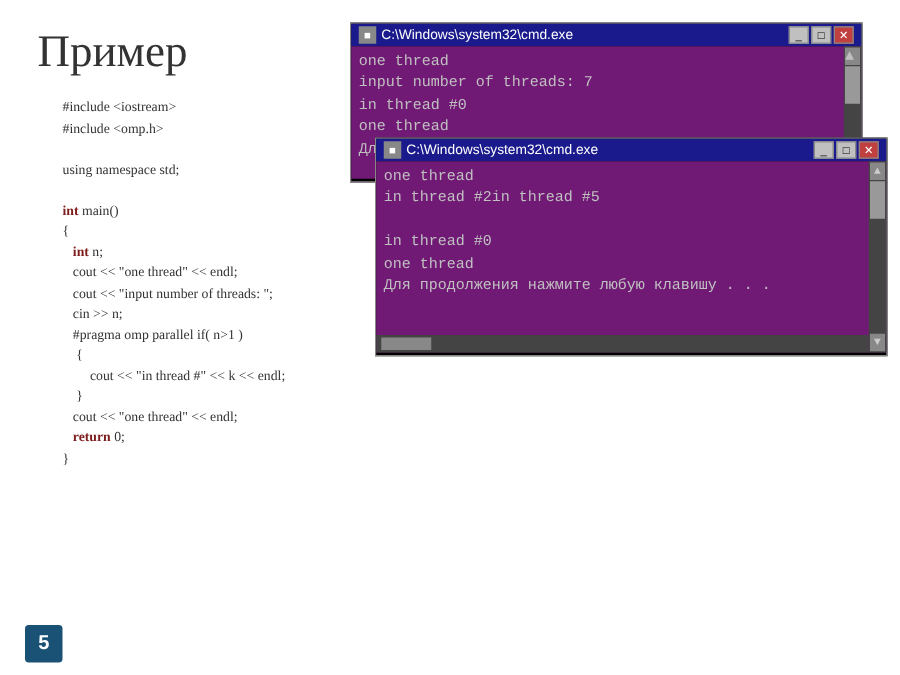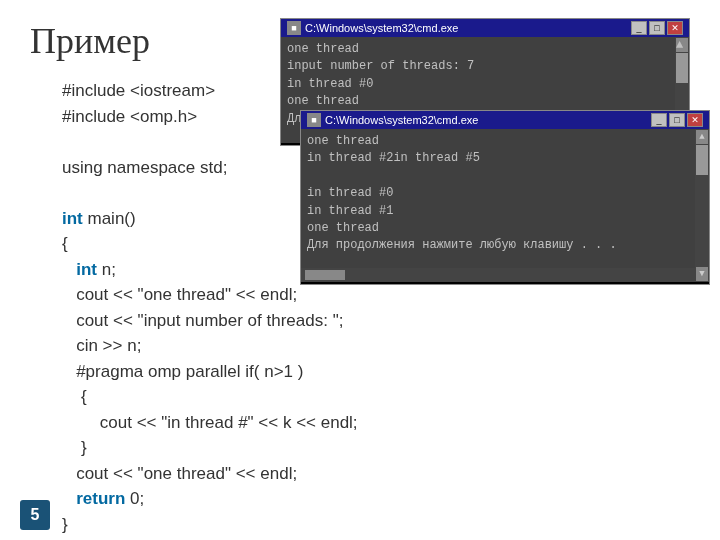--- a/index.html
+++ b/index.html
@@ -23,33 +23,33 @@
 
     .slide-title {
       font-size: 36px;
       font-weight: normal;
       color: #333;
       font-family: 'Times New Roman', serif;
       margin-bottom: 16px;
     }
 
     .code-block {
-      font-family: Liberation Sans, sans-serif;
-      font-size: 17px;
+      font-family: Liberation Serif, serif;
+      font-size: 11px;
       color: #333;
       line-height: 1.5;
-      margin-left: 32px;
+      margin-left: 20px;
     }
 
     .code-line {
       white-space: pre;
     }
 
     .code-keyword {
-      color: #0369a1;
+      color: #7f1d1d;
       font-weight: bold;
     }
 
     
     .cmd-window {
       position: absolute;
       background: #000;
       border: 1px solid #888;
       font-family: 'Courier New', Courier, monospace;
       font-size: 12px;
@@ -100,21 +100,21 @@
       cursor: pointer;
     }
 
     .cmd-btn.close {
       background: #c04040;
       color: #fff;
     }
 
     .cmd-body {
       padding: 4px 6px;
-      background: #404040;
+      background: #701a75;
       color: #c0c0c0;
       font-size: 12px;
       line-height: 1.45;
       overflow: hidden;
     }
 
     .cmd-window-1 {
       top: 18px;
       left: 280px;
       width: 400px;
@@ -211,21 +211,20 @@
         <div class="cmd-btn">□</div>
         <div class="cmd-btn close">✕</div>
       </div>
     </div>
     <div style="position:relative; height:calc(100% - 20px);">
       <div class="cmd-body" style="padding-right:18px; height:100%; overflow:hidden;">
         <div>one thread</div>
         <div>in thread #2in thread #5</div>
         <div>&nbsp;</div>
         <div>in thread #0</div>
-        <div>in thread #1</div>
         <div>one thread</div>
         <div style="color:#c0c0c0;">Для продолжения нажмите любую клавишу . . .</div>
       </div>
       <div style="position:absolute; right:0; top:0; bottom:0; width:14px; background:#444;">
         <div style="width:12px; height:14px; background:#888; margin:1px auto; text-align:center; font-size:9px; color:#ccc; line-height:14px;">▲</div>
         <div style="width:12px; height:30px; background:#999; margin:1px auto;"></div>
         <div style="position:absolute; bottom:0; width:12px; height:14px; background:#888; margin:1px auto; left:1px; text-align:center; font-size:9px; color:#ccc; line-height:14px;">▼</div>
       </div>
 
       <div style="position:absolute; bottom:0; left:0; right:14px; height:14px; background:#444; display:flex; align-items:center;">

